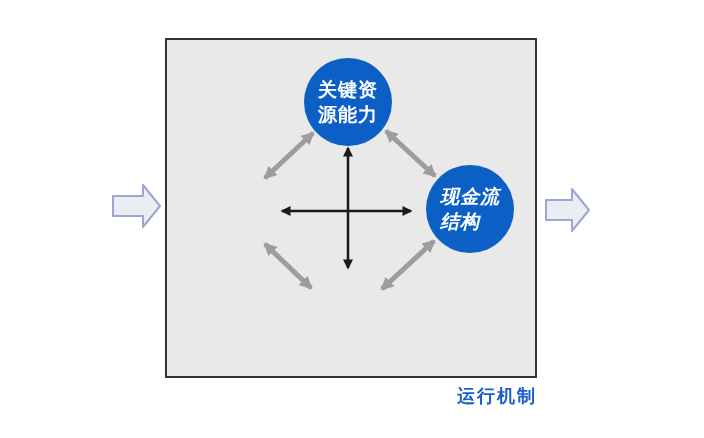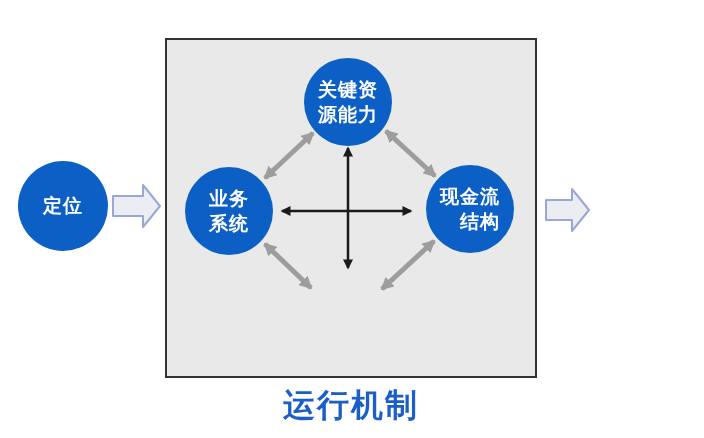--- a/index.html
+++ b/index.html
@@ -41,40 +41,40 @@
     z-index:2;
   }
   .node{
     position:absolute;
     border-radius:50%;
     background:var(--node-fill);
     color:var(--node-text);
     display:flex;
     align-items:center;
     justify-content:center;
-    text-align:right;
+    text-align:left;
     font-weight:bold;
     font-size:19px;
     line-height:1.32;
     white-space:pre-line;
     z-index:3;
     letter-spacing:1px;
   }
   .node-positioning     { left:18px;  top:161px; width:90px; height:90px; }
   .node-key-resources   { left:304px; top:58px;  width:88px; height:88px; }
   .node-business-system { left:185px; top:167px; width:88px; height:88px; }
-  .node-cash-flow       { left:426px; top:165px; width:88px; height:88px; }
+  .node-cash-flow       { left:426px; top:165px; width:88px; height:88px;font-style:italic; }
   .node-profit-model    { left:302px; top:276px; width:88px; height:88px; }
   .node-enterprise-value{ left:597px; top:165px; width:90px; height:90px; }
   .caption{
     position:absolute;
     left:165px; top:384px;
     width:372px;
-    text-align:center;
-    font-size:32px;
+    text-align:right;
+    font-size:18px;
     font-weight:bold;
     color:var(--title-color);
     z-index:3;
     letter-spacing:2px;
   }
   .gray-line{
     stroke:var(--gray-arrow);
     stroke-width:5;
   }
   .black-line{
@@ -110,27 +110,24 @@
 
     <line class="gray-line" x1="313" y1="133" x2="265" y2="178" marker-start="url(#grayhead)" marker-end="url(#grayhead)"></line>
     <line class="gray-line" x1="386" y1="131" x2="435" y2="176" marker-start="url(#grayhead)" marker-end="url(#grayhead)"></line>
     <line class="gray-line" x1="265" y1="244" x2="311" y2="288" marker-start="url(#grayhead)" marker-end="url(#grayhead)"></line>
     <line class="gray-line" x1="434" y1="241" x2="382" y2="289" marker-start="url(#grayhead)" marker-end="url(#grayhead)"></line>
 
     <line class="black-line" x1="282" y1="211" x2="411" y2="211" marker-start="url(#blackhead)" marker-end="url(#blackhead)"></line>
     <line class="black-line" x1="348" y1="148" x2="348" y2="268" marker-start="url(#blackhead)" marker-end="url(#blackhead)"></line>
   </svg>
 
-  <div class="node node-positioning">定位</div>
 
   <div class="node node-key-resources">关键资
 源能力</div>
 
-  <div class="node node-business-system">业务
-系统</div>
 
   <div class="node node-cash-flow">现金流
 结构</div>
 
 
 
   <div class="caption">运行机制</div>
 
 </div>
 

